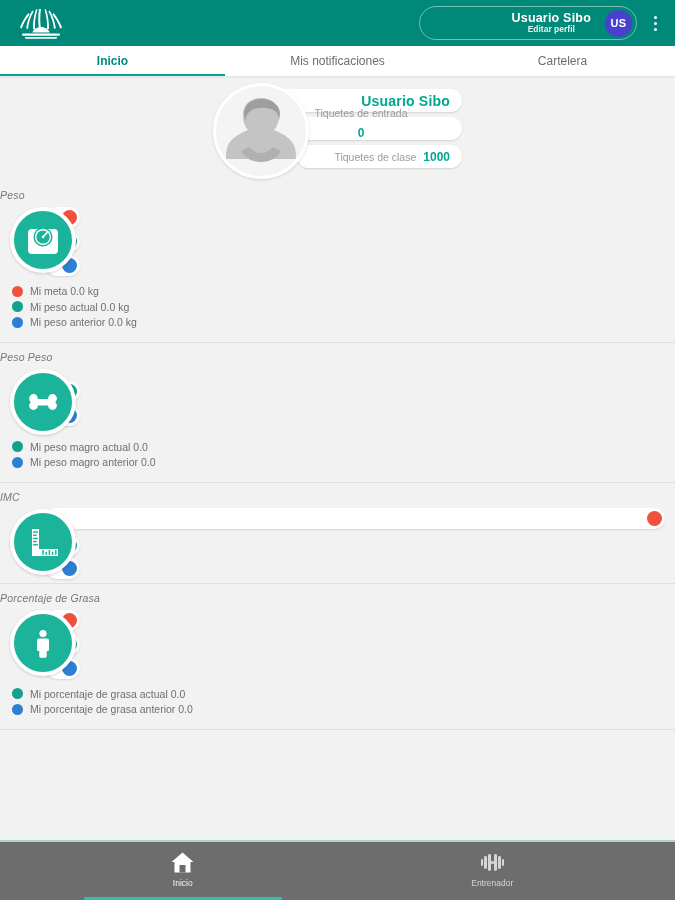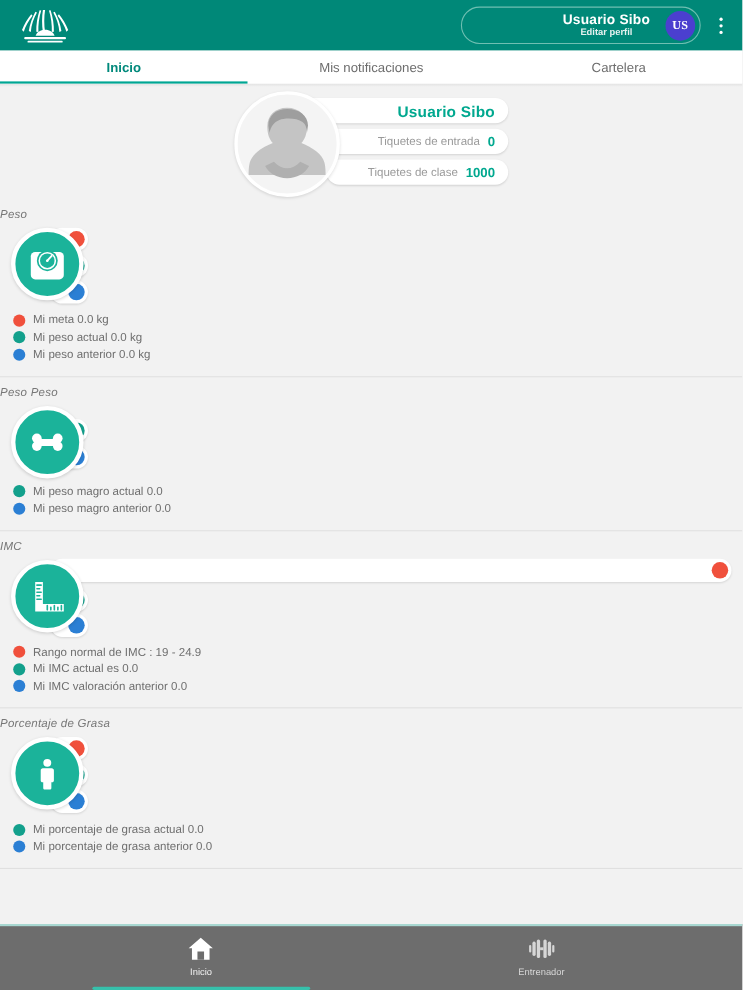--- a/index.html
+++ b/index.html
@@ -25,21 +25,21 @@
     border: 1.5px solid #6fbfb2; border-radius: 22px;
     height: 34px; padding: 0 4px 0 18px; min-width: 218px;
     justify-content: flex-end;
   }
   .profile-names { display: flex; flex-direction: column; align-items: center; line-height: 1.15; padding-right: 4px; }
   .profile-name { color: #ffffff; font-size: 12.5px; font-weight: bold; letter-spacing: .2px; }
   .profile-sub { color: #e6f2f0; font-size: 8.5px; font-weight: bold; }
   .avatar-badge {
     width: 27px; height: 27px; border-radius: 50%;
     background: #4b3fcf; color: #fff; font-size: 11px; font-weight: bold;
-    display: flex; align-items: center; justify-content: center; letter-spacing: .3px; font-family: Liberation Serif, serif;
+    display: flex; align-items: center; justify-content: center; letter-spacing: .3px;
   }
   .kebab { width: 24px; height: 34px; display: flex; flex-direction: column; align-items: center; justify-content: center; gap: 3px; }
   .kebab i { width: 3px; height: 3px; border-radius: 50%; background: #ffffff; display: block; }
 
   
   .tabs { height: 30px; background: #ffffff; display: flex; flex: 0 0 30px; position: relative; }
   .tab {
     flex: 1; display: flex; align-items: center; justify-content: center;
     font-size: 12px; color: #6d6d6d; position: relative;
   }
@@ -65,21 +65,21 @@
   }
   .avatar-big svg { display: block; }
   .stat-rows { position: absolute; left: 268px; top: 8px; width: 200px; }
   .stat-row {
     background: #ffffff; border-radius: 13px; height: 23px; margin-bottom: 5px;
     box-shadow: 0 1px 2px rgba(0,0,0,.13);
     display: flex; align-items: center; justify-content: flex-end;
     padding-right: 12px; gap: 7px;
   }
   .stat-row.r1 { width: 194px; margin-left: 0; }
-  .stat-row.r2 { width: 190px; margin-left: 4px; }
+  .stat-row.r2 { width: 190px; margin-left: 4px; flex-direction: column; }
   .stat-row.r3 { width: 165px; margin-left: 29px; }
   .stat-label { font-size: 10.5px; color: #9a9a9a; }
   .stat-name { font-size: 14px; font-weight: bold; color: #00a88f; letter-spacing: .2px; }
   .stat-value { font-size: 12px; font-weight: bold; color: #00a88f; }
 
   
   .section { position: relative; border-bottom: 1px solid #e0e0e0; }
   .section-title {
     text-align: left; font-size: 10.5px; color: #777777;
     font-style: italic; padding: 8px 0 2px 0; letter-spacing: .2px;
@@ -305,34 +305,20 @@
         <div class="track" style="top:3px; left:46px; right:10px; width:auto;">
           <span class="dot dot-red" style="right:3px;"></span>
         </div>
         <div class="track" style="top:30px; width:34px;">
           <span class="dot dot-teal" style="right:3px;"></span>
         </div>
         <div class="track" style="top:53px; width:34px;">
           <span class="dot dot-blue" style="right:3px;"></span>
         </div>
       </div>
-      <div class="legend">
-        <div class="legend-item">
-          <span class="legend-dot dot-red"></span>
-          <span class="legend-text">Rango normal de IMC : 19 - 24.9</span>
-        </div>
-        <div class="legend-item">
-          <span class="legend-dot dot-teal"></span>
-          <span class="legend-text">Mi IMC actual es 0.0</span>
-        </div>
-        <div class="legend-item">
-          <span class="legend-dot dot-blue"></span>
-          <span class="legend-text">Mi IMC valoración anterior 0.0</span>
-        </div>
-      </div>
     </div>
 
     <div class="section">
       <div class="section-title">Porcentaje de Grasa</div>
       <div class="gauge-area">
         <div class="gauge-icon">
           <svg width="38" height="38" viewBox="0 0 38 38">
             <g fill="#ffffff">
               <circle cx="19" cy="9.5" r="3.6"></circle>
               <path d="M15 14.5 h8 c1.2 0 2 .9 2 2 v9 c0 1-.7 1.6-1.7 1.6 h-.6 v5.2 c0 .9-.7 1.5-1.6 1.5 h-4.2 c-.9 0-1.6-.6-1.6-1.5 v-5.2 h-.6 c-1 0-1.7-.6-1.7-1.6 v-9 c0-1.1 .8-2 2-2 Z"></path>

